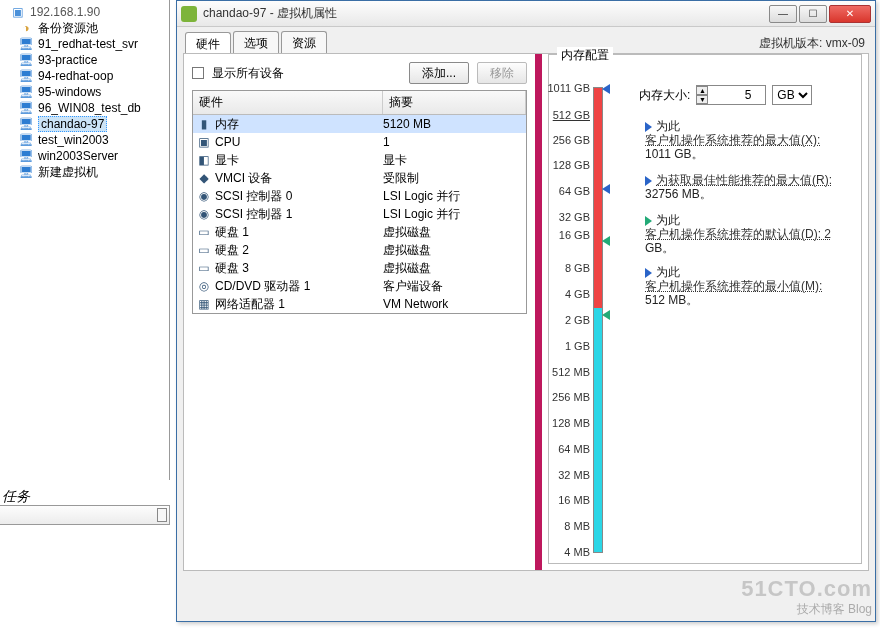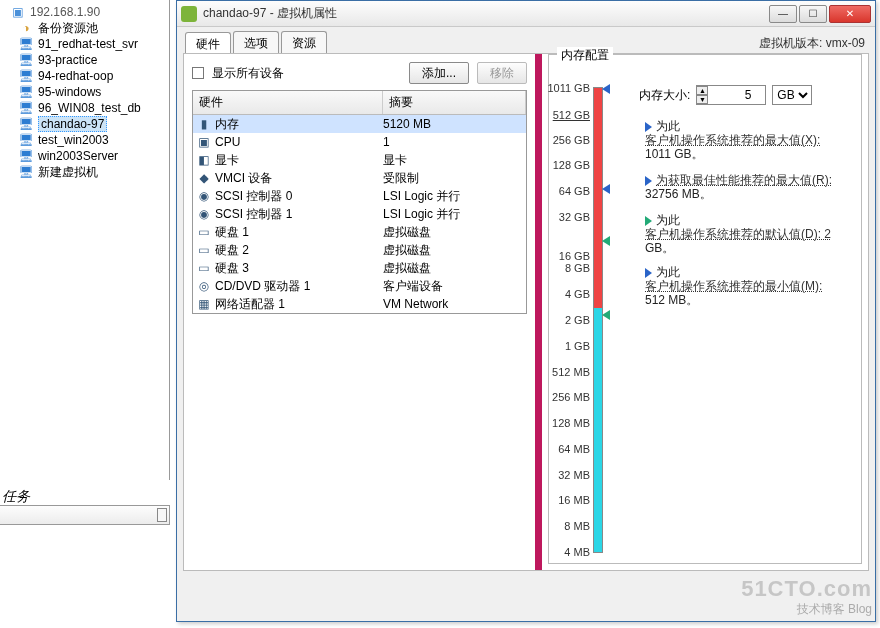--- a/index.html
+++ b/index.html
@@ -229,21 +229,21 @@
 
         <div class="ruler">
           <div class="fill" style="bottom:0;height:244px;"></div>
           <div id="ticks">
               <div class="tick" style="top: -6px;">1011 GB </div>
               <div class="tick" style="top: 21px; text-decoration: underline;">512 GB </div>
               <div class="tick" style="top: 45.5556px;">256 GB </div>
               <div class="tick" style="top: 71.3333px;">128 GB </div>
               <div class="tick" style="top: 97.1111px;">64 GB </div>
               <div class="tick" style="top: 122.889px;">32 GB </div>
-              <div class="tick" style="top: 162px;">16 GB </div>
+              <div class="tick" style="top: 141px;">16 GB </div>
               <div class="tick" style="top: 174.444px;">8 GB </div>
               <div class="tick" style="top: 200.222px;">4 GB </div>
               <div class="tick" style="top: 226px;">2 GB </div>
               <div class="tick" style="top: 251.778px;">1 GB </div>
               <div class="tick" style="top: 277.556px;">512 MB </div>
               <div class="tick" style="top: 303.333px;">256 MB </div>
               <div class="tick" style="top: 329.111px;">128 MB </div>
               <div class="tick" style="top: 354.889px;">64 MB </div>
               <div class="tick" style="top: 380.667px;">32 MB </div>
               <div class="tick" style="top: 406.444px;">16 MB </div>

